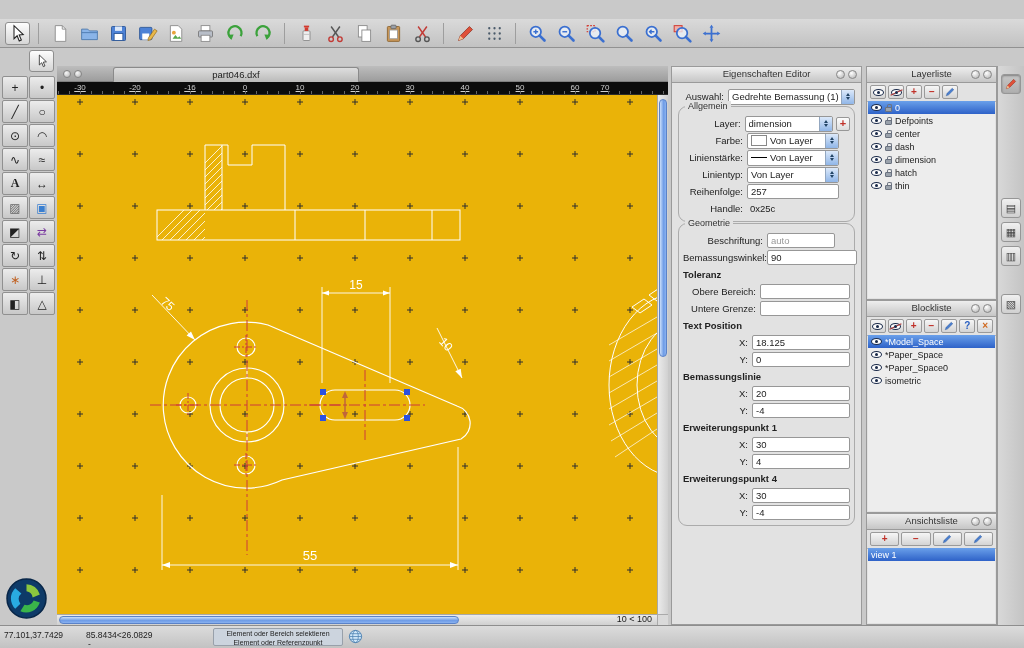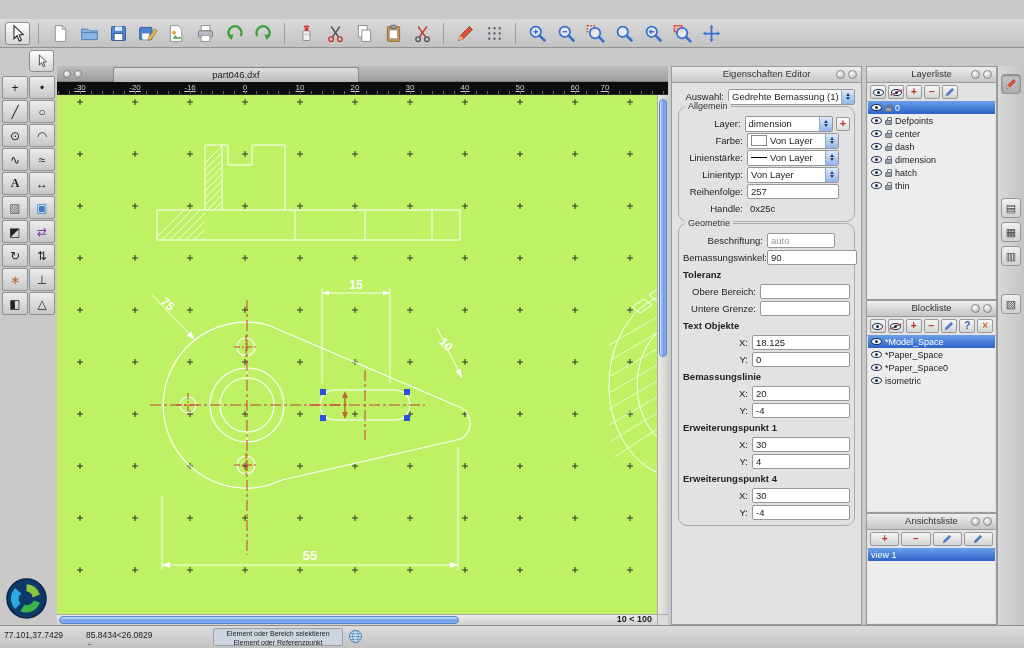--- a/index.html
+++ b/index.html
@@ -36,21 +36,21 @@
   .tab-circle{position:absolute;top:4px;width:8px;height:8px;border-radius:50%;box-sizing:border-box;
               background:radial-gradient(circle at 35% 30%,#f8f8f8,#b0b0b0);border:1px solid #858585;}
   .tab-circle.c1{left:6px}.tab-circle.c2{left:17px}
   .tab{position:absolute;left:56px;top:1px;width:246px;height:15px;background:linear-gradient(#dedede,#babab9);
        border:1px solid #8a8a8a;border-bottom:none;border-radius:3px 3px 0 0;font-size:9.5px;color:#222;
        text-align:center;line-height:14px;box-sizing:border-box;}
   .ruler{position:absolute;left:0;top:16px;width:100%;height:13px;background:#0c0c0c;border-bottom:1px solid #2c2c2c;box-sizing:border-box;}
   .ruler::after{content:"";position:absolute;left:1px;bottom:0;height:3px;width:100%;
                 background:repeating-linear-gradient(90deg,#666 0 1px,transparent 1px 11px);}
   .rlabel{position:absolute;top:1px;width:24px;text-align:center;font-size:8px;color:#cfcfcf;text-decoration:underline;}
-  .canvas{position:absolute;left:0;top:29px;width:611px;height:530px;background:#bef264;overflow:hidden;font-weight:bold;}
+  .canvas{position:absolute;left:0;top:29px;width:611px;height:530px;background:#eab308;overflow:hidden;}
   svg.drawing{position:absolute;left:0;top:0;}
   svg.drawing text{font-family:"Liberation Sans","DejaVu Sans",sans-serif;fill:#fff;stroke:none;}
   .vscroll{position:absolute;right:0;top:0;width:11px;height:519px;background:linear-gradient(90deg,#ebebeb,#d0d0d0);
            border-left:1px solid #a8a8a8;box-sizing:border-box;}
   .vthumb{position:absolute;left:1px;top:4px;width:8px;height:258px;border-radius:4px;box-sizing:border-box;
           background:linear-gradient(90deg,#cadefa,#6e9ce6 60%,#8ab2f0);border:1px solid #5a82c8;}
   .hscroll{position:absolute;left:0;bottom:0;height:11px;width:600px;background:linear-gradient(#ebebeb,#d0d0d0);
            border-top:1px solid #a8a8a8;box-sizing:border-box;}
   .hthumb{position:absolute;left:2px;top:1px;height:8px;width:400px;border-radius:4px;box-sizing:border-box;
           background:linear-gradient(#cadefa,#6e9ce6 60%,#8ab2f0);border:1px solid #5a82c8;}
@@ -627,21 +627,21 @@
         </div>
         <div class="bhead">Toleranz</div>
         <div class="prow">
           <span class="plabel w80">Obere Bereich:</span>
           <input class="tfield" style="width: 90px;" value="">
         </div>
         <div class="prow">
           <span class="plabel w80">Untere Grenze:</span>
           <input class="tfield" style="width: 90px;" value="">
         </div>
-        <div class="bhead">Text Objekte</div>
+        <div class="bhead">Text Position</div>
         <div class="prow">
           <span class="plabel" style="width:72px">X:</span>
           <input class="tfield" style="width: 98px;" value="18.125">
         </div>
         <div class="prow">
           <span class="plabel" style="width:72px">Y:</span>
           <input class="tfield" style="width: 98px;" value="0">
         </div>
         <div class="bhead">Bemassungslinie</div>
         <div class="prow">

